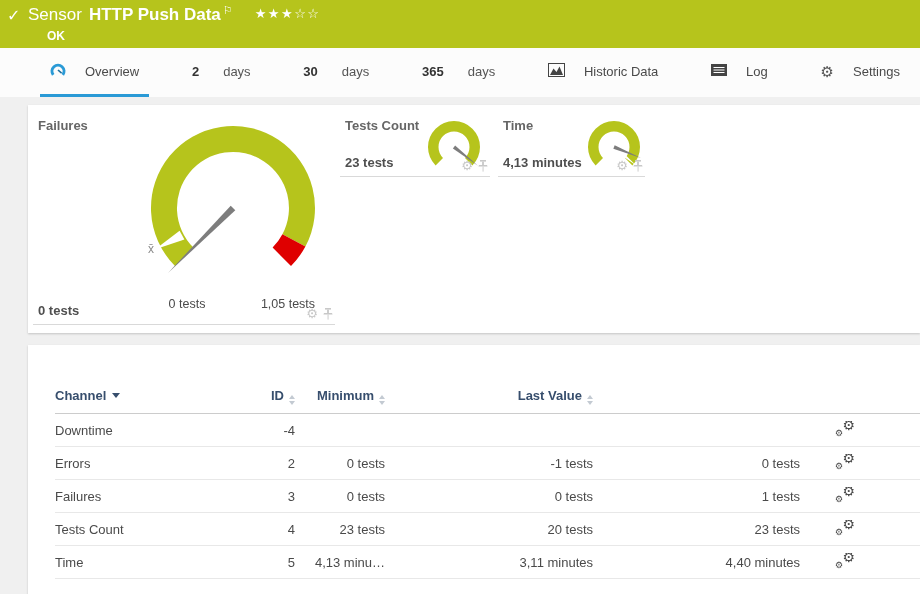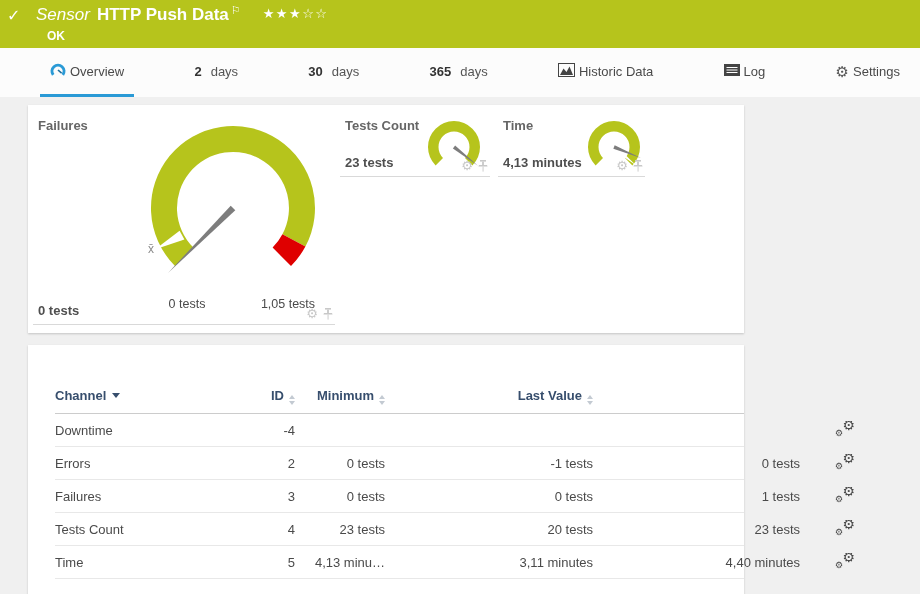--- a/index.html
+++ b/index.html
@@ -9,44 +9,44 @@
     background:#f0f0f0; color:#4a4a4a; font-size:13px;
   }
   svg text { font-family:"Liberation Sans","DejaVu Sans",sans-serif; }
 
   
   .sensor-header {
     position:relative; height:48px; background:#b6c41c; color:#fff;
   }
   .hdr-check { position:absolute; left:7px; top:6px; font-size:16px; font-weight:bold; }
   .hdr-line { position:absolute; left:28px; top:5px; font-size:17px; white-space:nowrap; }
-  .hdr-kind { font-style:italic; margin-right:7px;margin-left:8px; }
+  .hdr-kind { margin-right:7px; }
   .hdr-title { font-weight:bold; }
   .hdr-flag { font-size:11px; position:relative; top:-6px; margin-left:2px; }
   .hdr-stars { margin-left:22px; font-size:13px; letter-spacing:1.5px; position:relative; top:-2px; }
   .hdr-status { position:absolute; left:47px; top:29px; font-size:12px; font-weight:bold; }
 
   
   .tabbar {
     height:49px; background:#fcfcfc; display:flex; align-items:stretch;
     padding:0 10px 0 40px; justify-content:space-between;
   }
   .tab {
-    display:flex; align-items:center; gap:4px; padding:0 10px 0 10px;
+    display:flex; align-items:center; gap:19px; padding:0 10px 0 10px;
     border-bottom:3px solid transparent; color:#4a4a4a; cursor:pointer;
     font-size:13px; white-space:nowrap;
   }
   .tab.active { border-bottom-color:#2a9ad6; }
   .tab b { color:#333; font-weight:bold; }
   .tab .unit { color:#555; margin-left:5px; }
   .tab-gear { font-size:15px; color:#555; line-height:1; }
 
   
   .panel {
-    background:#fff; margin-left:28px; width:716px;
+    background:#fff; margin-left:28px; width:892px;
     box-shadow:0 1px 2px rgba(0,0,0,.18);
   }
   .gauges-panel { margin-top:8px; height:228px; position:relative; }
   .table-panel  { margin-top:12px; height:260px; }
 
   
   .gauge-card { position:absolute; border-bottom:1px solid #d9d9d9; }
   .g-title { position:absolute; left:5px; top:5px; font-size:13px; font-weight:bold; color:#666; }
   .g-value { position:absolute; left:5px; bottom:6px; font-size:13px; font-weight:bold; color:#4f4f4f; }
   .g-icons { position:absolute; right:2px; bottom:4px; display:flex; align-items:center; gap:5px; }

